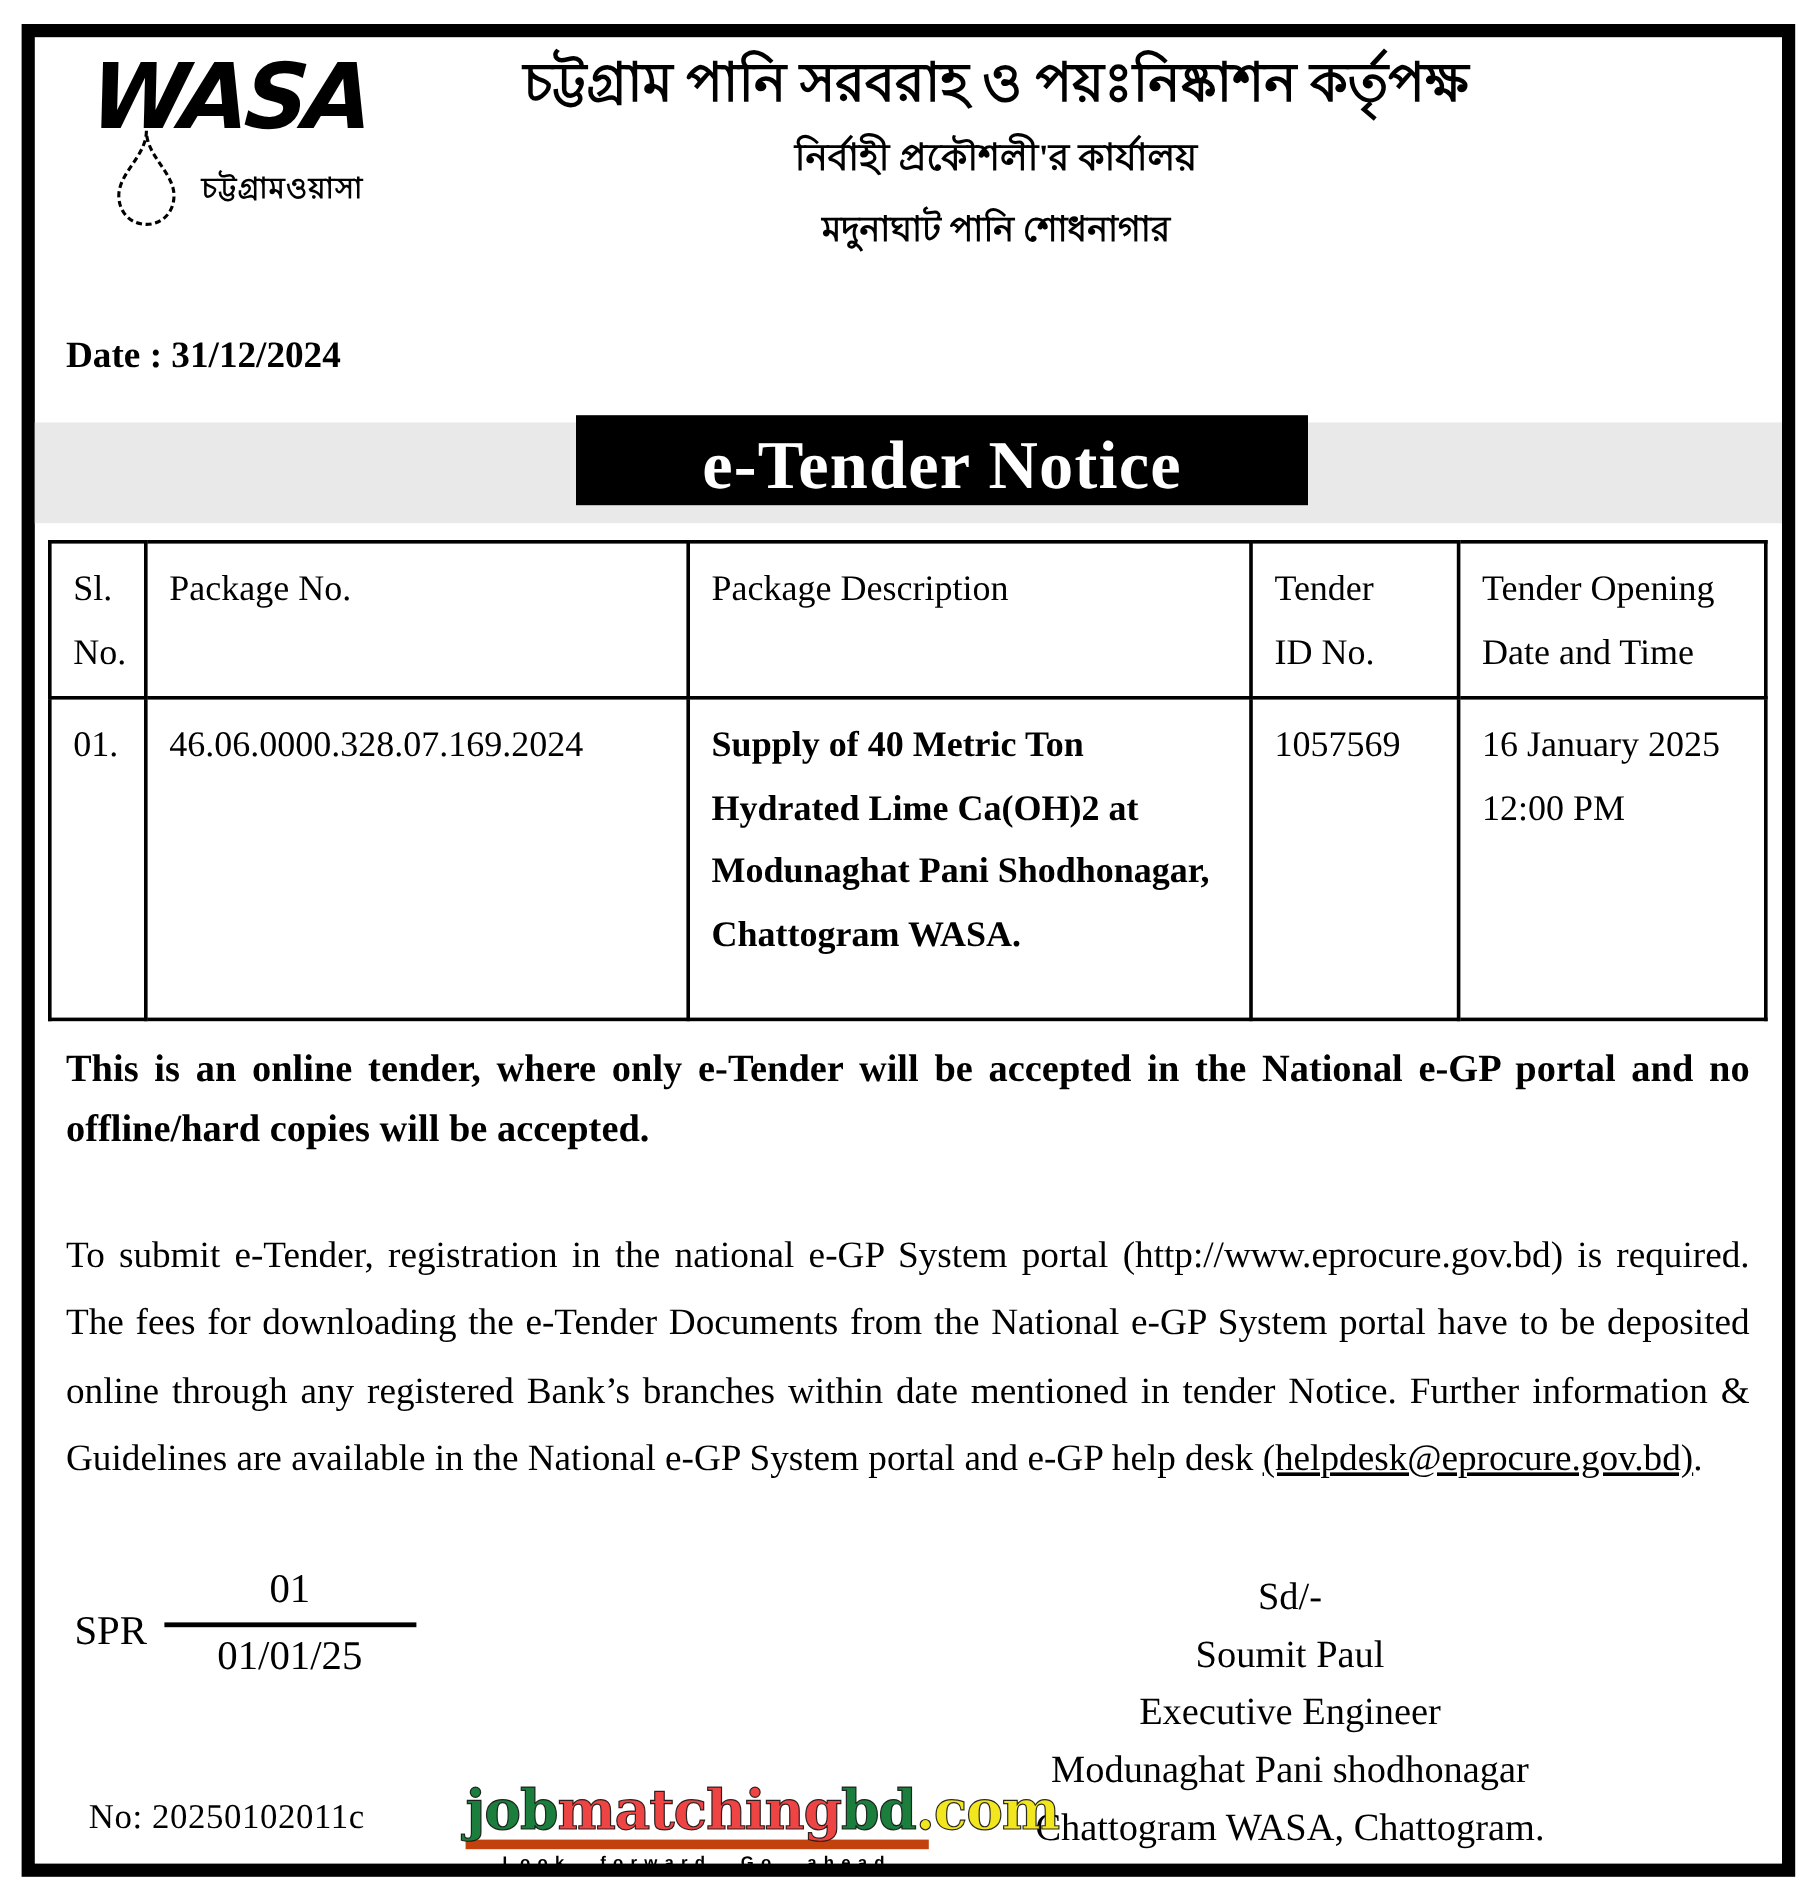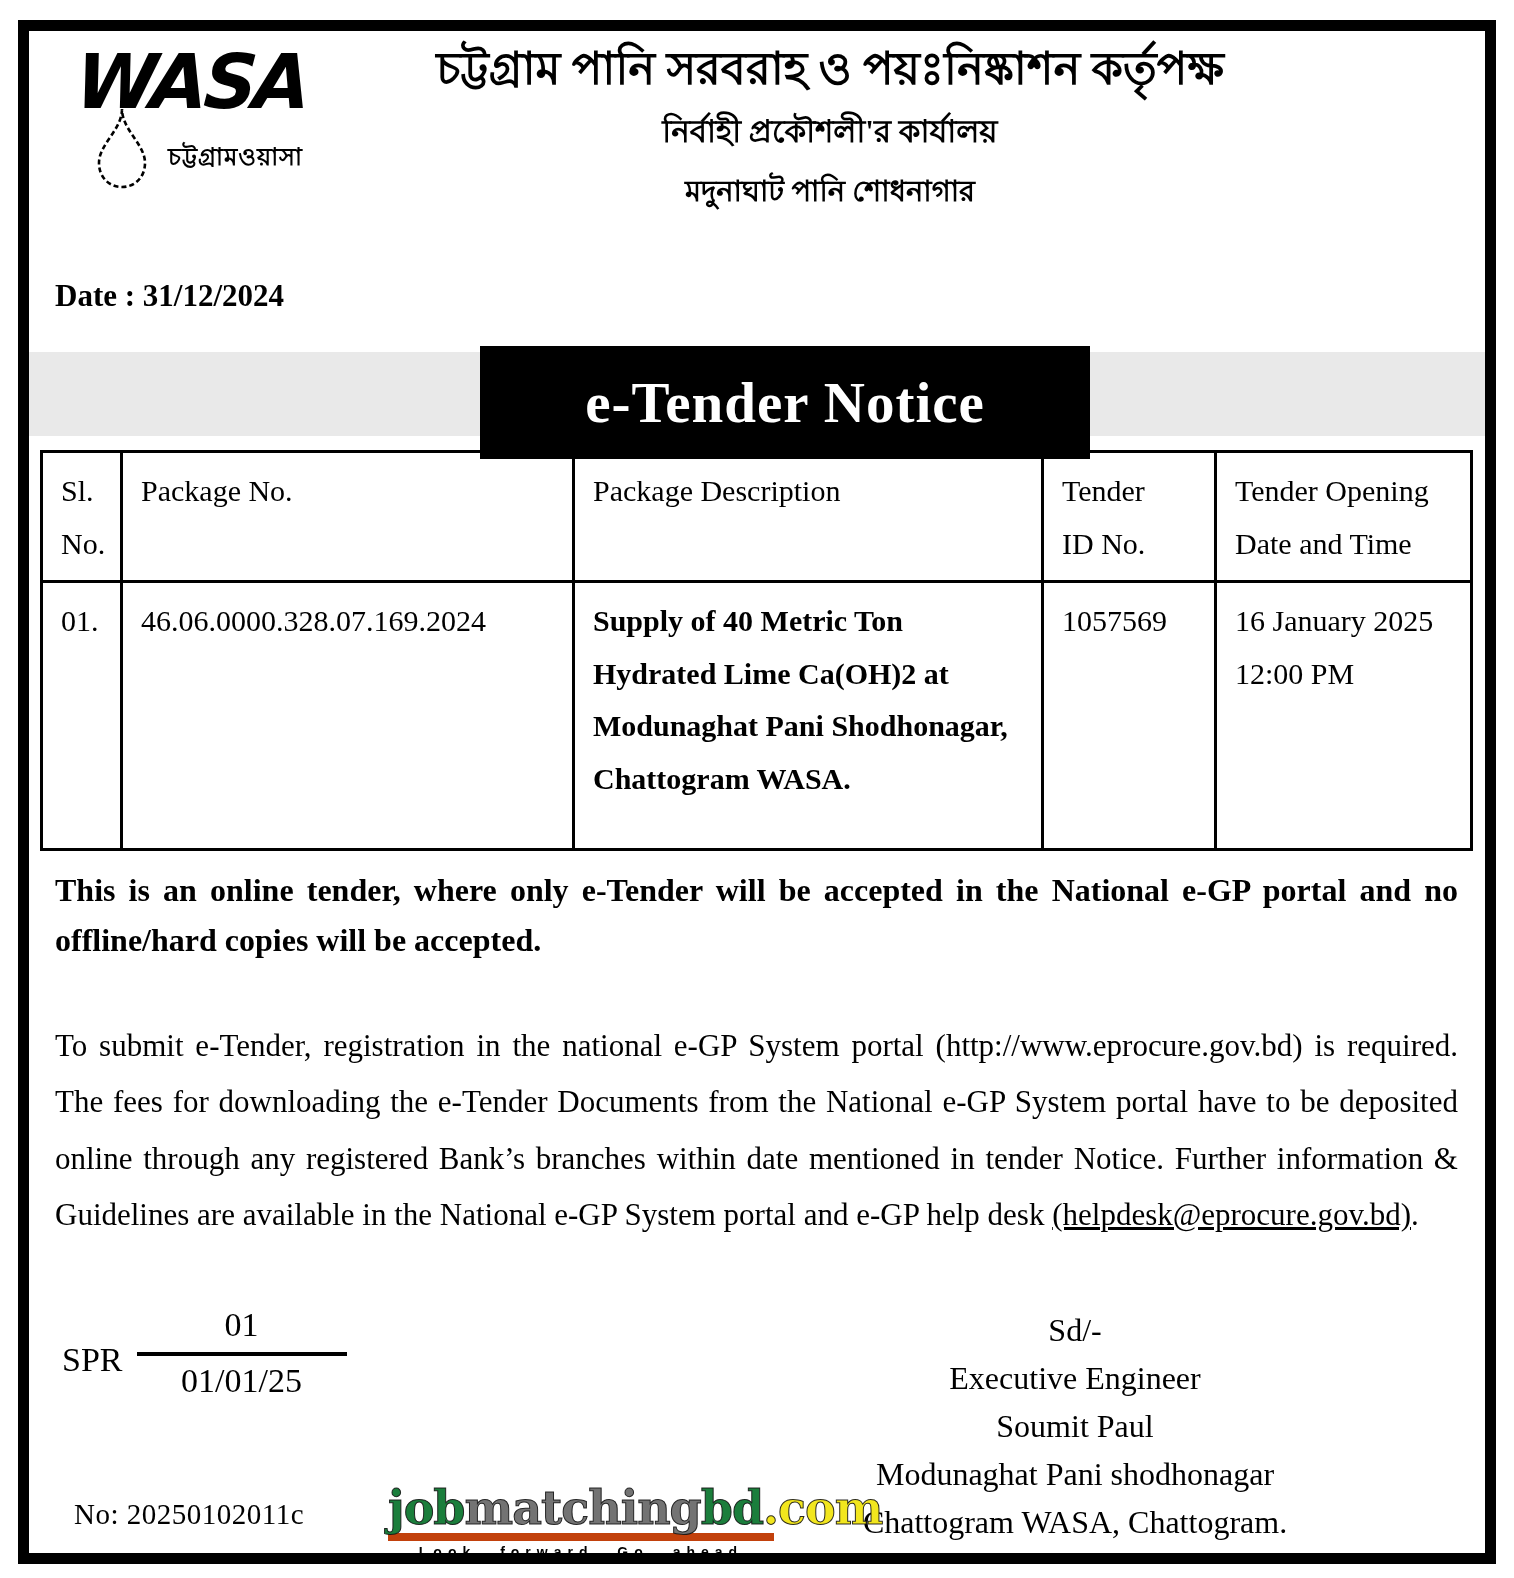--- a/index.html
+++ b/index.html
@@ -20,22 +20,22 @@
   .h-line1 { font-size:45px; font-weight:bold; line-height:1.3; }
   .h-line2 { font-size:31px; font-weight:bold; margin-top:8px; }
   .h-line3 { font-size:29px; font-weight:bold; margin-top:9px; }
   .h-line4 { font-size:29px; font-weight:bold; margin-top:10px; }
 
   .ref-row { position:absolute; left:55px; right:88px; top:278px; display:flex; justify-content:space-between;
              font-size:31px; font-weight:bold; }
 
   
   .banner-band { position:absolute; left:29px; right:29px; top:352px; height:84px; background:#e9e9e9; }
-  .banner-box  { position:absolute; left:480px; top:346px; width:610px; height:113px; background:#000;
-                 display:flex; align-items:center; justify-content:center; }
+  .banner-box  { position:absolute; left:480px; top:346px; width:610px; height:75px; background:#000;
+                 display:flex; align-items:flex-end; justify-content:center; }
   .banner-title { color:#fff; font-size:57px; font-weight:bold; letter-spacing:1px; }
 
   
   table.tender { position:absolute; left:40px; top:450px; width:1430px; border-collapse:collapse;
                  table-layout:fixed; font-size:30px; }
   table.tender td { border:3px solid #000; vertical-align:top; padding:12px 16px 10px 18px;
                     white-space:pre-line; line-height:1.75; }
   tr.thead td { height:130px; }
   tr.tbody td { height:268px; }
   td.c-desc { font-weight:bold; }
@@ -132,25 +132,25 @@
   <div class="spr">
     <span class="spr-label">SPR</span>
     <span class="frac">
       <span class="frac-top">01</span>
       <span class="frac-bottom">01/01/25</span>
     </span>
   </div>
 
   <div class="signature">
     <div>Sd/-</div>
+    <div>Soumit Paul</div>
     <div>Executive Engineer</div>
-    <div>Soumit Paul</div>
     <div>Modunaghat Pani shodhonagar</div>
     <div>Chattogram WASA, Chattogram.</div>
   </div>
 
   <div class="serial">No: 20250102011c</div>
 
   <div class="brand">
-    <div class="brand-wordmark"><span style="color: rgb(27, 126, 60);">job</span><span style="color: #737373;">matching</span><span style="color: rgb(27, 126, 60);">bd</span><span style="color: rgb(242, 230, 30);">.com</span></div>
+    <div class="brand-wordmark"><span style="color: rgb(27, 126, 60);">job</span><span style="color: #ef4444;">matching</span><span style="color: rgb(27, 126, 60);">bd</span><span style="color: rgb(242, 230, 30);">.com</span></div>
     <div class="brand-tagline">Look forward Go ahead</div>
   </div>
 </div>
 
 </body></html>

